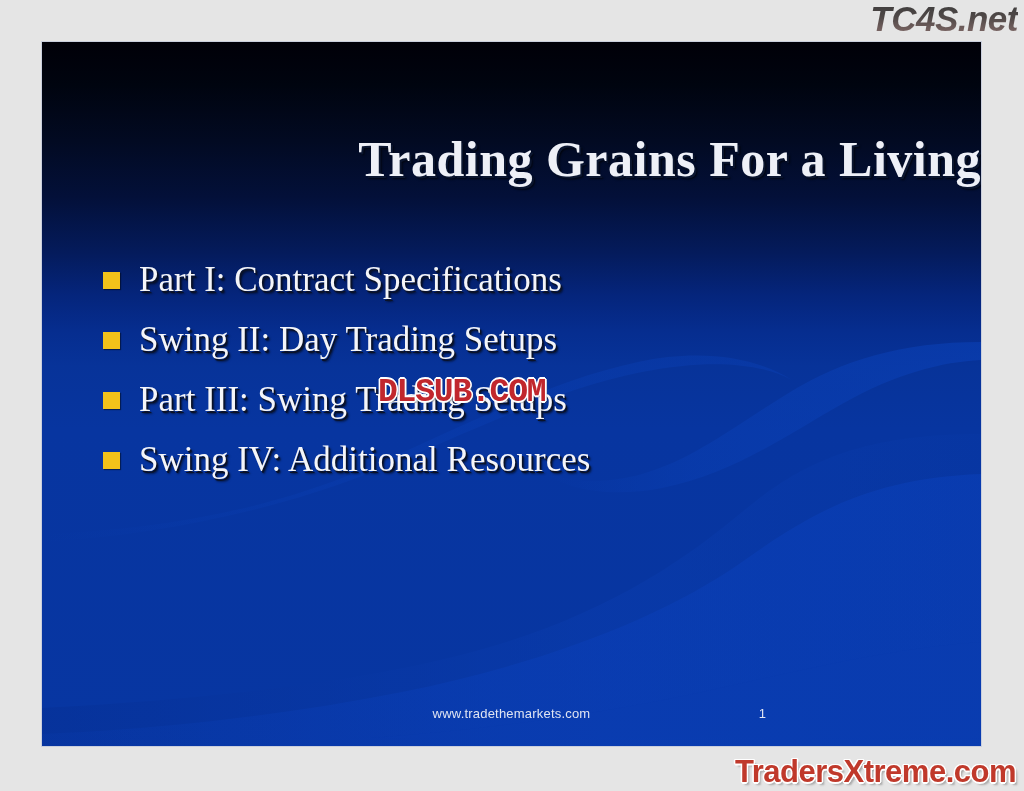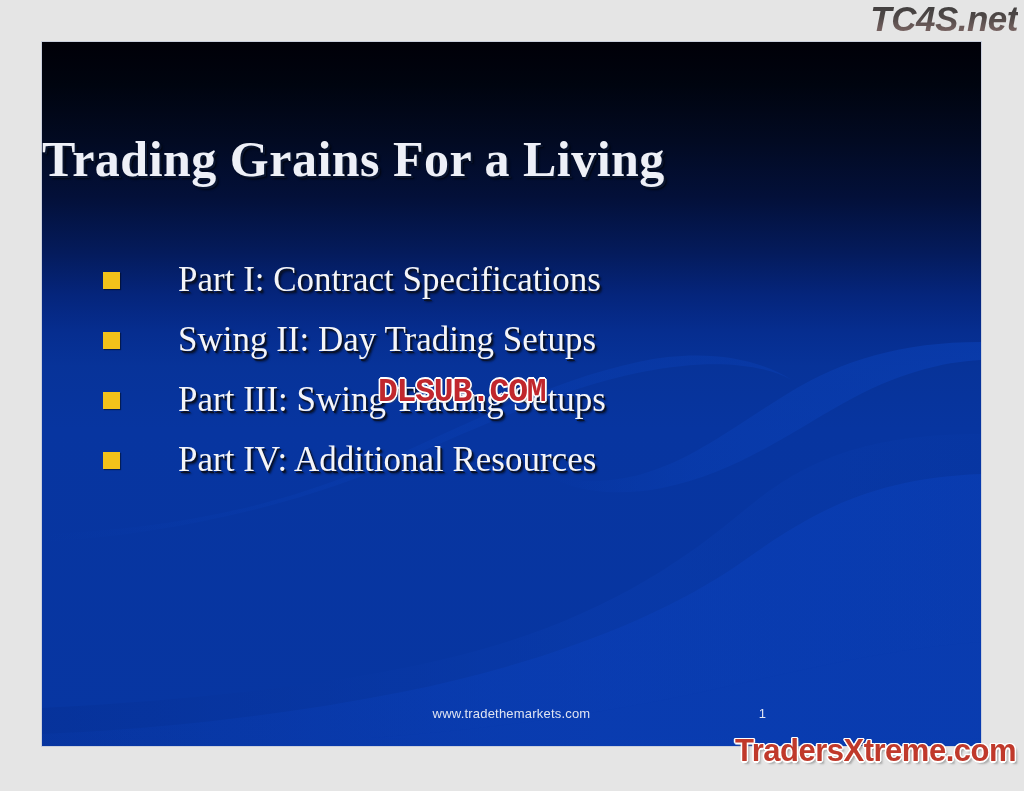--- a/index.html
+++ b/index.html
@@ -55,21 +55,21 @@
     height: 704px;
     pointer-events: none;
   }
 
   
   #slide-title {
     position: absolute;
     left: 0;
     top: 88px;
     width: 939px;
-    text-align: left;
+    text-align: right;
     font-family: "Liberation Serif", serif;
     font-weight: bold;
     font-size: 50px;
     line-height: 58px;
     letter-spacing: 0.5px;
     color: #eef0f7;
     text-shadow:
       2px 2px 0 #0b1630,
       3px 3px 2px rgba(0,0,0,0.65);
     white-space: nowrap;
@@ -100,21 +100,20 @@
   .bullet-text {
     flex: 1 1 auto;
     font-family: "Liberation Serif", serif;
     font-size: 35px;
     line-height: 42px;
     color: #f4f5f9;
     white-space: nowrap;
     text-shadow:
       1.5px 1.5px 0 #0a1228,
       2.5px 2.5px 2px rgba(0,0,0,0.55);
-    margin-left: 39px;
   }
 
   
   #footer {
     position: absolute;
     left: 0;
     bottom: 20px;
     width: 786px;
     height: 20px;
   }
@@ -168,21 +167,21 @@
     line-height: 38px;
     letter-spacing: -0.5px;
     color: #514a48;
     white-space: nowrap;
     z-index: -1;
   }
 
   #wm-bottom {
     position: absolute;
     right: 8px;
-    bottom: 22px;
+    bottom: 1px;
     font-family: "Liberation Sans", sans-serif;
     font-weight: bold;
     font-size: 31px;
     line-height: 36px;
     letter-spacing: -0.5px;
     color: #c0392b;
     white-space: nowrap;
     text-shadow:
       -1px -1px 0 #ffffff,
        1px -1px 0 #ffffff,
@@ -269,21 +268,21 @@
         <span class="bullet-text">Swing II: Day Trading Setups</span>
       </div>
 
       <div class="bullet-row">
         <span class="bullet-marker"></span>
         <span class="bullet-text">Part III: Swing Trading Setups</span>
       </div>
 
       <div class="bullet-row">
         <span class="bullet-marker"></span>
-        <span class="bullet-text">Part IV: Additional Resources</span>
+        <span class="bullet-text">Swing IV: Additional Resources</span>
       </div>
 
     </div>
 
     <div id="footer">
       <div id="footer-url">www.tradethemarkets.com</div>
       <div id="footer-page">1</div>
     </div>
 
   </div>

